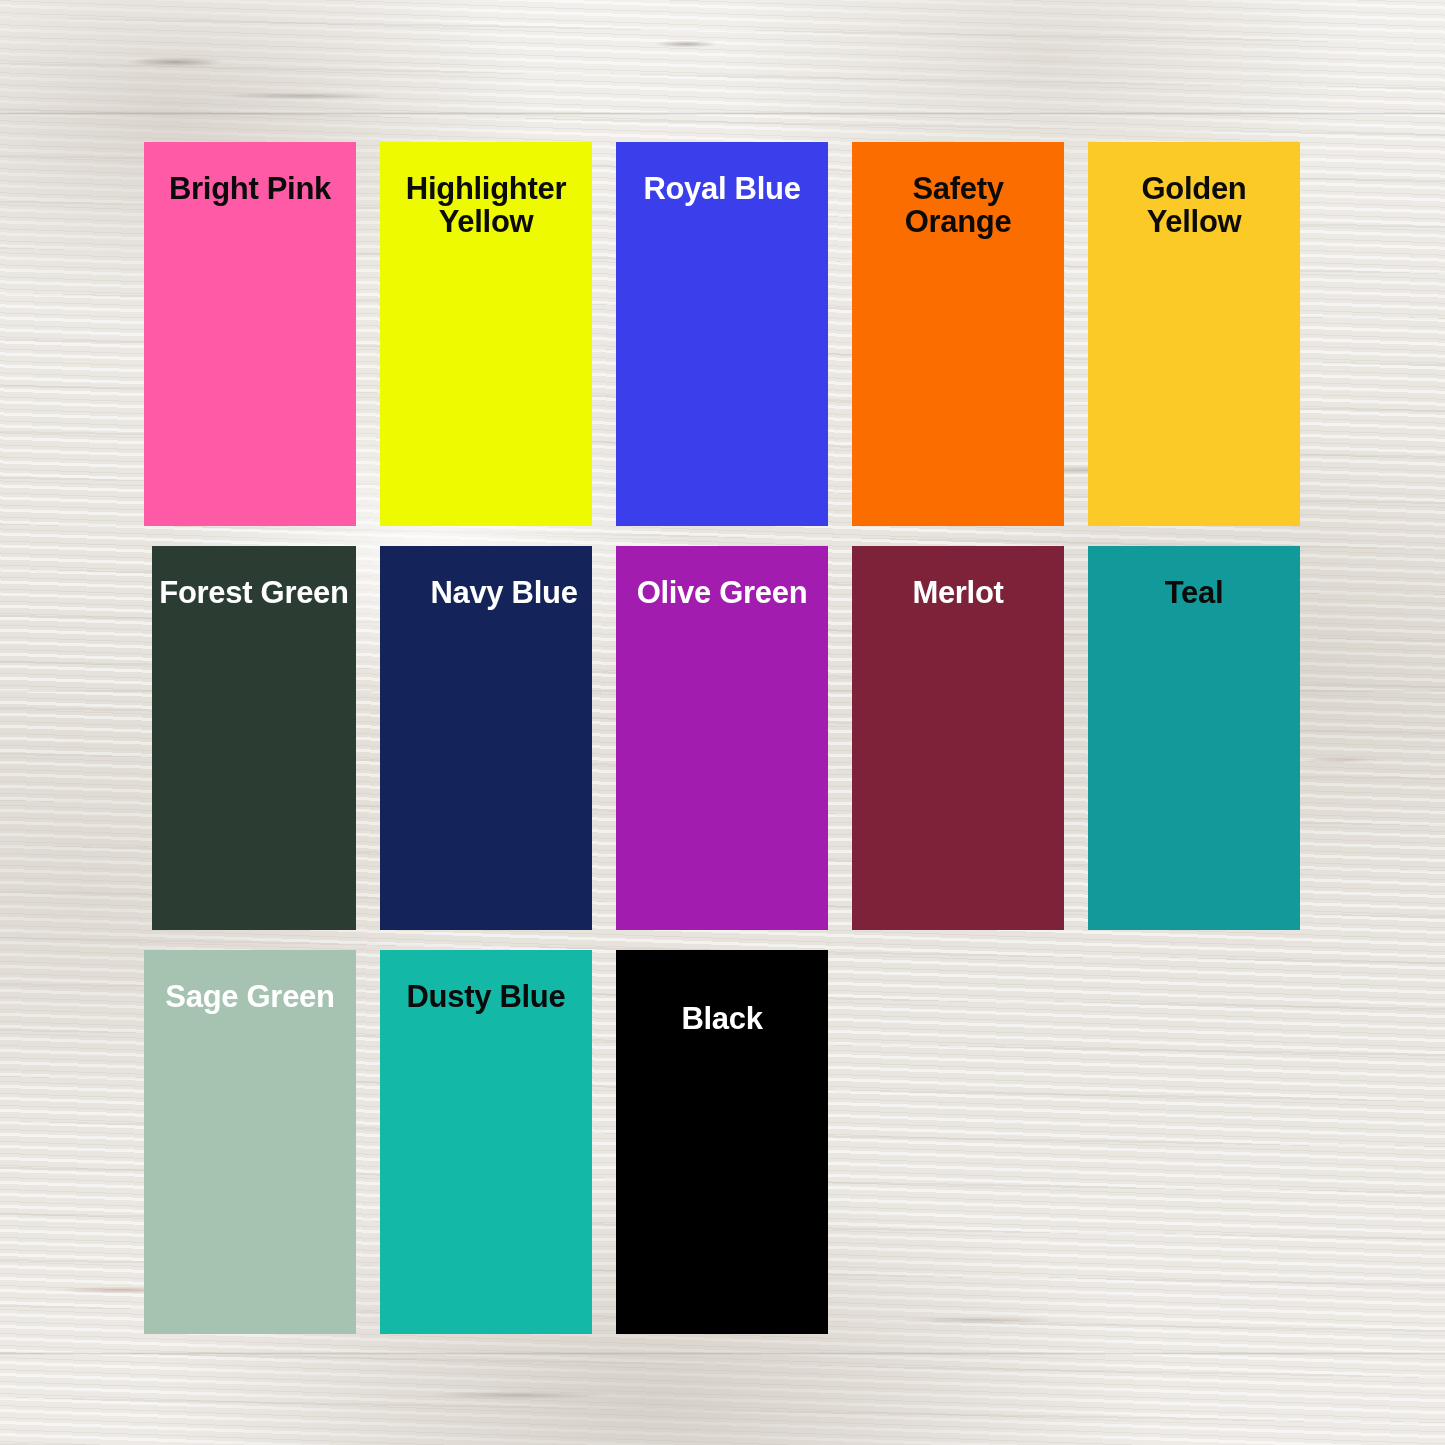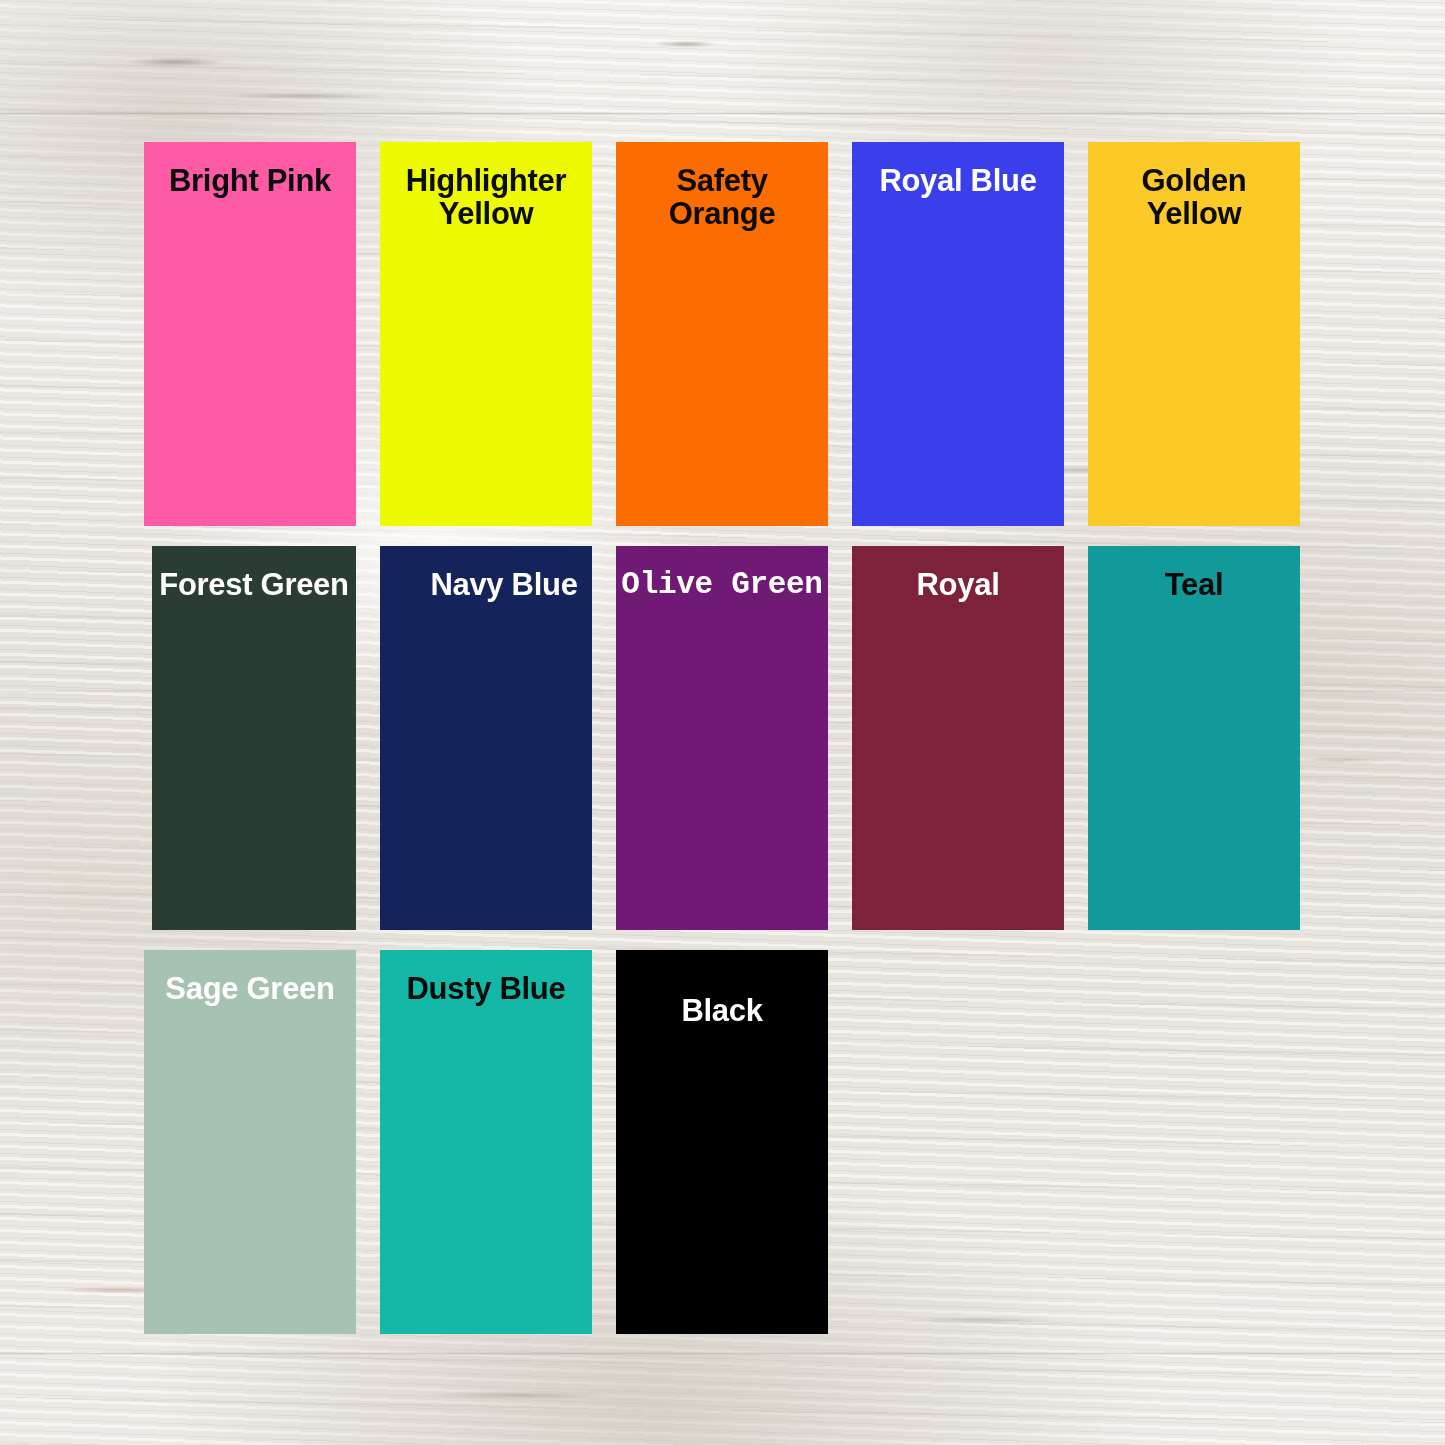--- a/index.html
+++ b/index.html
@@ -88,21 +88,21 @@
     display: grid;
     grid-template-columns: repeat(5, 212px);
     grid-template-rows: repeat(3, 384px);
     column-gap: 24px;
     row-gap: 20px;
   }
   .swatch {
     position: relative;
     display: flex;
     justify-content: center;
-    padding-top: 22px;
+    padding-top: 30px;
     box-sizing: border-box;
     overflow: hidden;
   }
   .swatch-label {
     font-size: 31px;
     font-weight: 700;
     line-height: 1.08;
     text-align: center;
     letter-spacing: -0.3px;
     width: 100%;
@@ -118,40 +118,40 @@
 <div class="bg-seams"></div>
 <div class="bg-knots"></div>
 
 <div class="grid" id="swatch-grid">
     <div class="swatch" style="background-color: rgb(255, 90, 165);">
       <div class="swatch-label" style="color: rgb(11, 11, 11);">Bright Pink</div>
     </div>
     <div class="swatch" style="background-color: rgb(237, 250, 0);">
       <div class="swatch-label" style="color: rgb(11, 11, 11);">Highlighter Yellow</div>
     </div>
+    <div class="swatch" style="background-color: rgb(58, 62, 235);">
+      <div class="swatch-label" style="color: rgb(255, 255, 255);">Royal Blue</div>
+    </div>
     <div class="swatch" style="background-color: rgb(252, 109, 0);">
       <div class="swatch-label" style="color: rgb(11, 11, 11);">Safety Orange</div>
-    </div>
-    <div class="swatch" style="background-color: rgb(58, 62, 235);">
-      <div class="swatch-label" style="color: rgb(255, 255, 255);">Royal Blue</div>
     </div>
     <div class="swatch" style="background-color: rgb(251, 202, 38);">
       <div class="swatch-label" style="color: rgb(11, 11, 11);">Golden Yellow</div>
     </div>
     <div class="swatch" style="background-color: rgb(43, 61, 51); margin-left: 8px;">
       <div class="swatch-label" style="color: rgb(255, 255, 255);">Forest Green</div>
     </div>
     <div class="swatch" style="background-color: rgb(20, 35, 90);">
       <div class="swatch-label" style="color: rgb(255, 255, 255); margin-left: 36px;">Navy Blue</div>
     </div>
-    <div class="swatch" style="background-color: #701a75; font-family: Liberation Mono, monospace;">
+    <div class="swatch" style="background-color: #a21caf;">
       <div class="swatch-label" style="color: rgb(255, 255, 255);">Olive Green</div>
     </div>
     <div class="swatch" style="background-color: rgb(126, 34, 57);">
-      <div class="swatch-label" style="color: rgb(255, 255, 255);">Royal</div>
+      <div class="swatch-label" style="color: rgb(255, 255, 255);">Merlot</div>
     </div>
     <div class="swatch" style="background-color: rgb(17, 154, 153);">
       <div class="swatch-label" style="color: rgb(11, 11, 11);">Teal</div>
     </div>
     <div class="swatch" style="background-color: rgb(166, 195, 177);">
       <div class="swatch-label" style="color: rgb(255, 255, 255);">Sage Green</div>
     </div>
     <div class="swatch" style="background-color: #14b8a6;">
       <div class="swatch-label" style="color: rgb(11, 11, 11);">Dusty Blue</div>
     </div>

